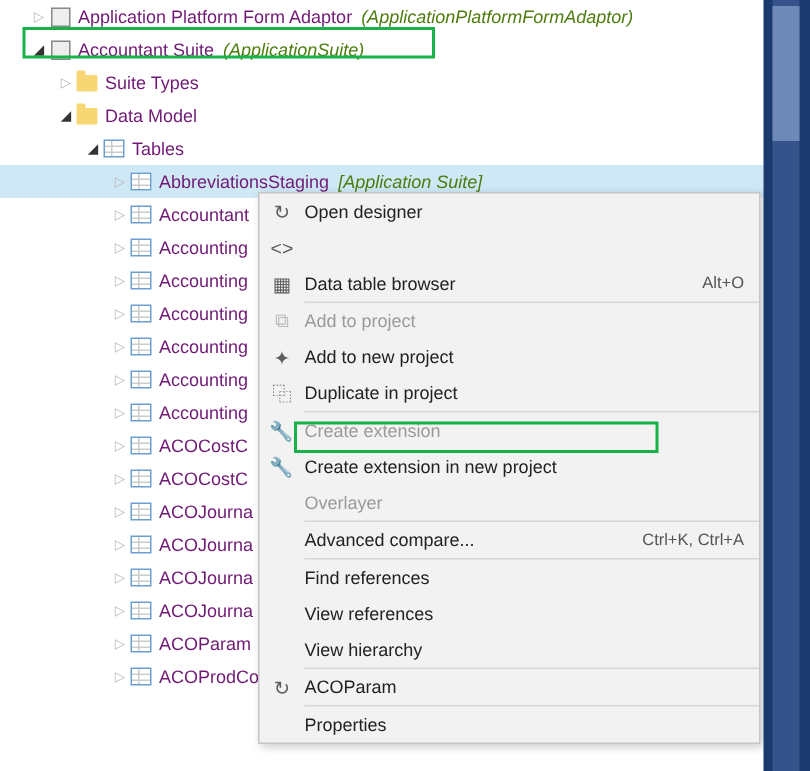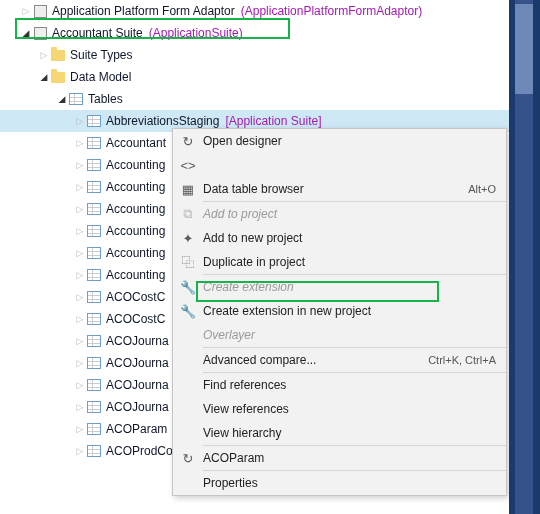--- a/index.html
+++ b/index.html
@@ -63,22 +63,22 @@
     position: relative;
   }
   .folder-icon::before {
     content:""; position:absolute; top:-3px; left:0; width:6px; height:3px;
     background:#f7d774; border-radius:1px 1px 0 0;
   }
   .module-icon {
     width: 13px; height: 13px;
     border: 1px solid #888; background: #eee;
   }
-  .label { color:#0f172a; }
-  .suffix { color:#a21caf; margin-left:6px; }
+  .label { color:#701a75; }
+  .suffix { color:#4d7c0f; margin-left:6px;font-style:italic; }
   .highlight-box {
     position: absolute;
     border: 2px solid #18b24a;
     pointer-events: none;
   }
   .hb1 { left: 15px; top: 18px; width: 275px; height: 21px; }
   .hb2 { left: 196px; top: 281px; width: 243px; height: 21px; }
 
   
   .ctx {
@@ -89,21 +89,21 @@
     background: #f2f2f2;
     border: 1px solid #c6c6c6;
     box-shadow: 2px 2px 6px rgba(0,0,0,.2);
   }
   .ctx-row {
     display: flex;
     align-items: center;
     height: 24px;
     padding-right: 10px;
   }
-  .ctx-row.disabled .ctx-label { color:#9a9a9a;font-style:italic; }
+  .ctx-row.disabled .ctx-label { color:#9a9a9a; }
   .ctx-gutter {
     width: 30px;
     display: flex;
     align-items: center;
     justify-content: center;
   }
   .ctx-label { flex: 1; }
   .ctx-short { color:#555; font-size: 11px; }
   .ctx-sep {
     height: 1px;

